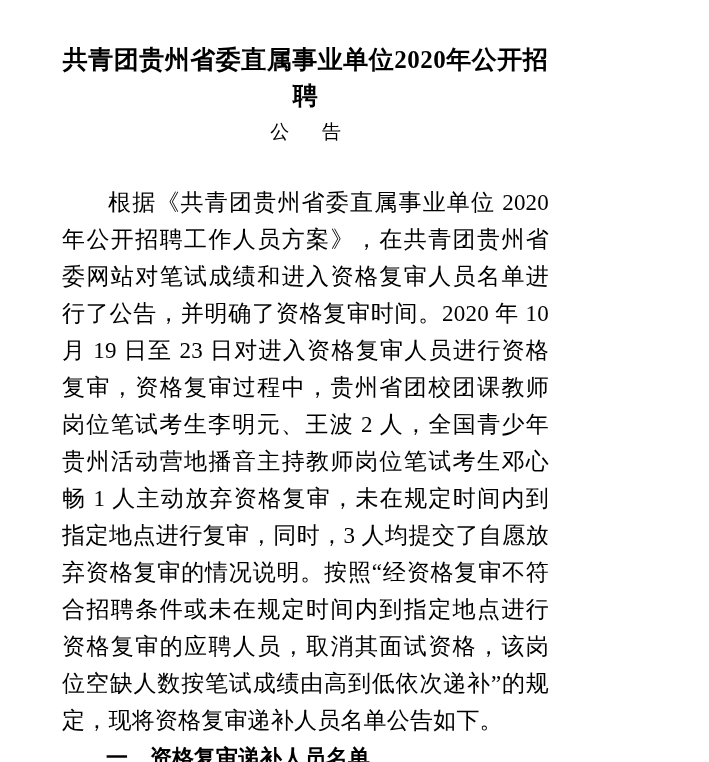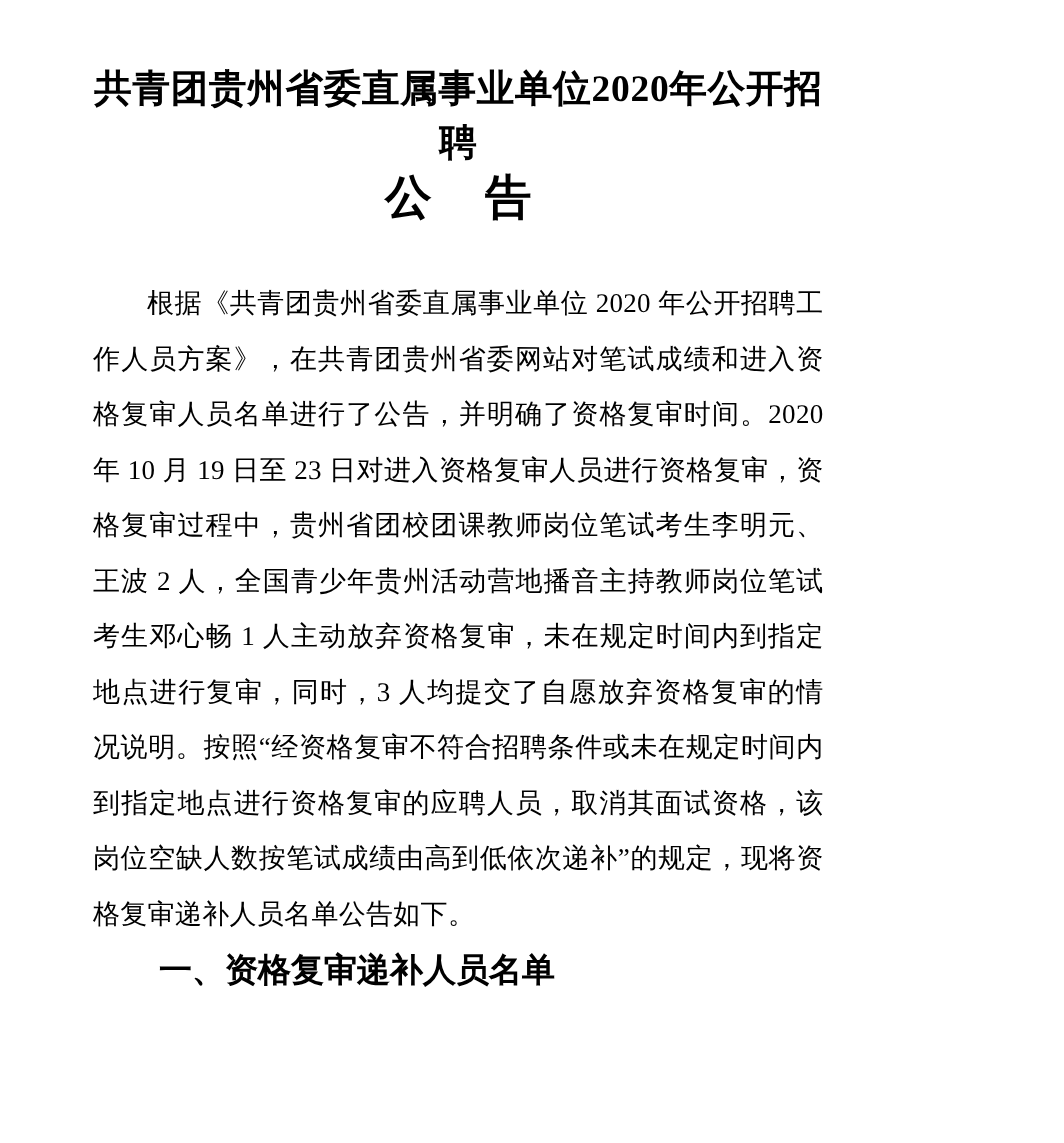--- a/index.html
+++ b/index.html
@@ -25,32 +25,32 @@
     text-align: center;
     margin-top: 12px;
   }
   .title-line {
     font-weight: bold;
     font-size: 25px;
     line-height: 36px;
     letter-spacing: 0.5px;
   }
   .title-line-3 {
-    font-weight: bold;
-    font-size: 31px;
+    font-weight: normal;
+    font-size: 19px;
     line-height: 36px;
     letter-spacing: 14px;
     padding-left: 14px;
   }
   .body-block {
     margin-top: 34px;
   }
   p.para {
     margin: 0;
-    font-size: 18px;
+    font-size: 23px;
     line-height: 37px;
     text-align: justify;
     text-justify: inter-ideograph;
     text-indent: 2em;
     letter-spacing: 0.2px;
   }
   p.para + p.para {
     margin-top: 0;
   }
   .heading-para {

